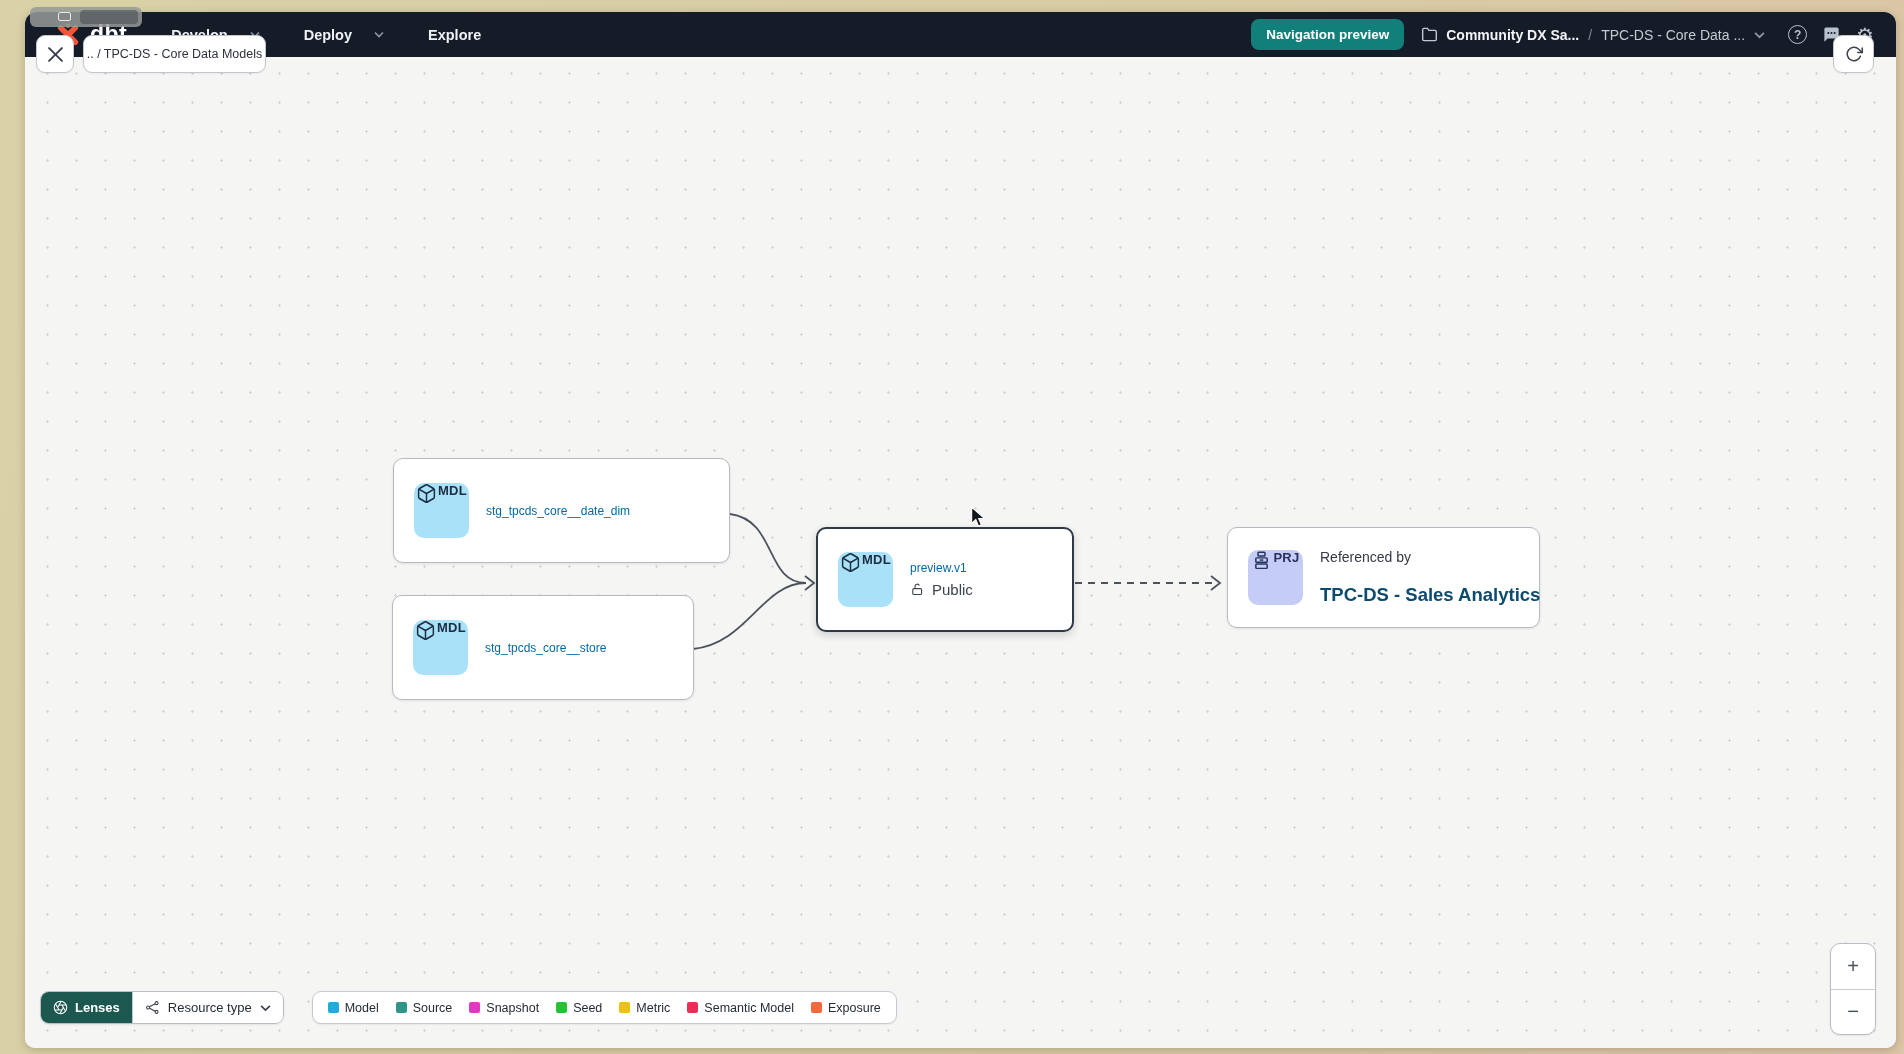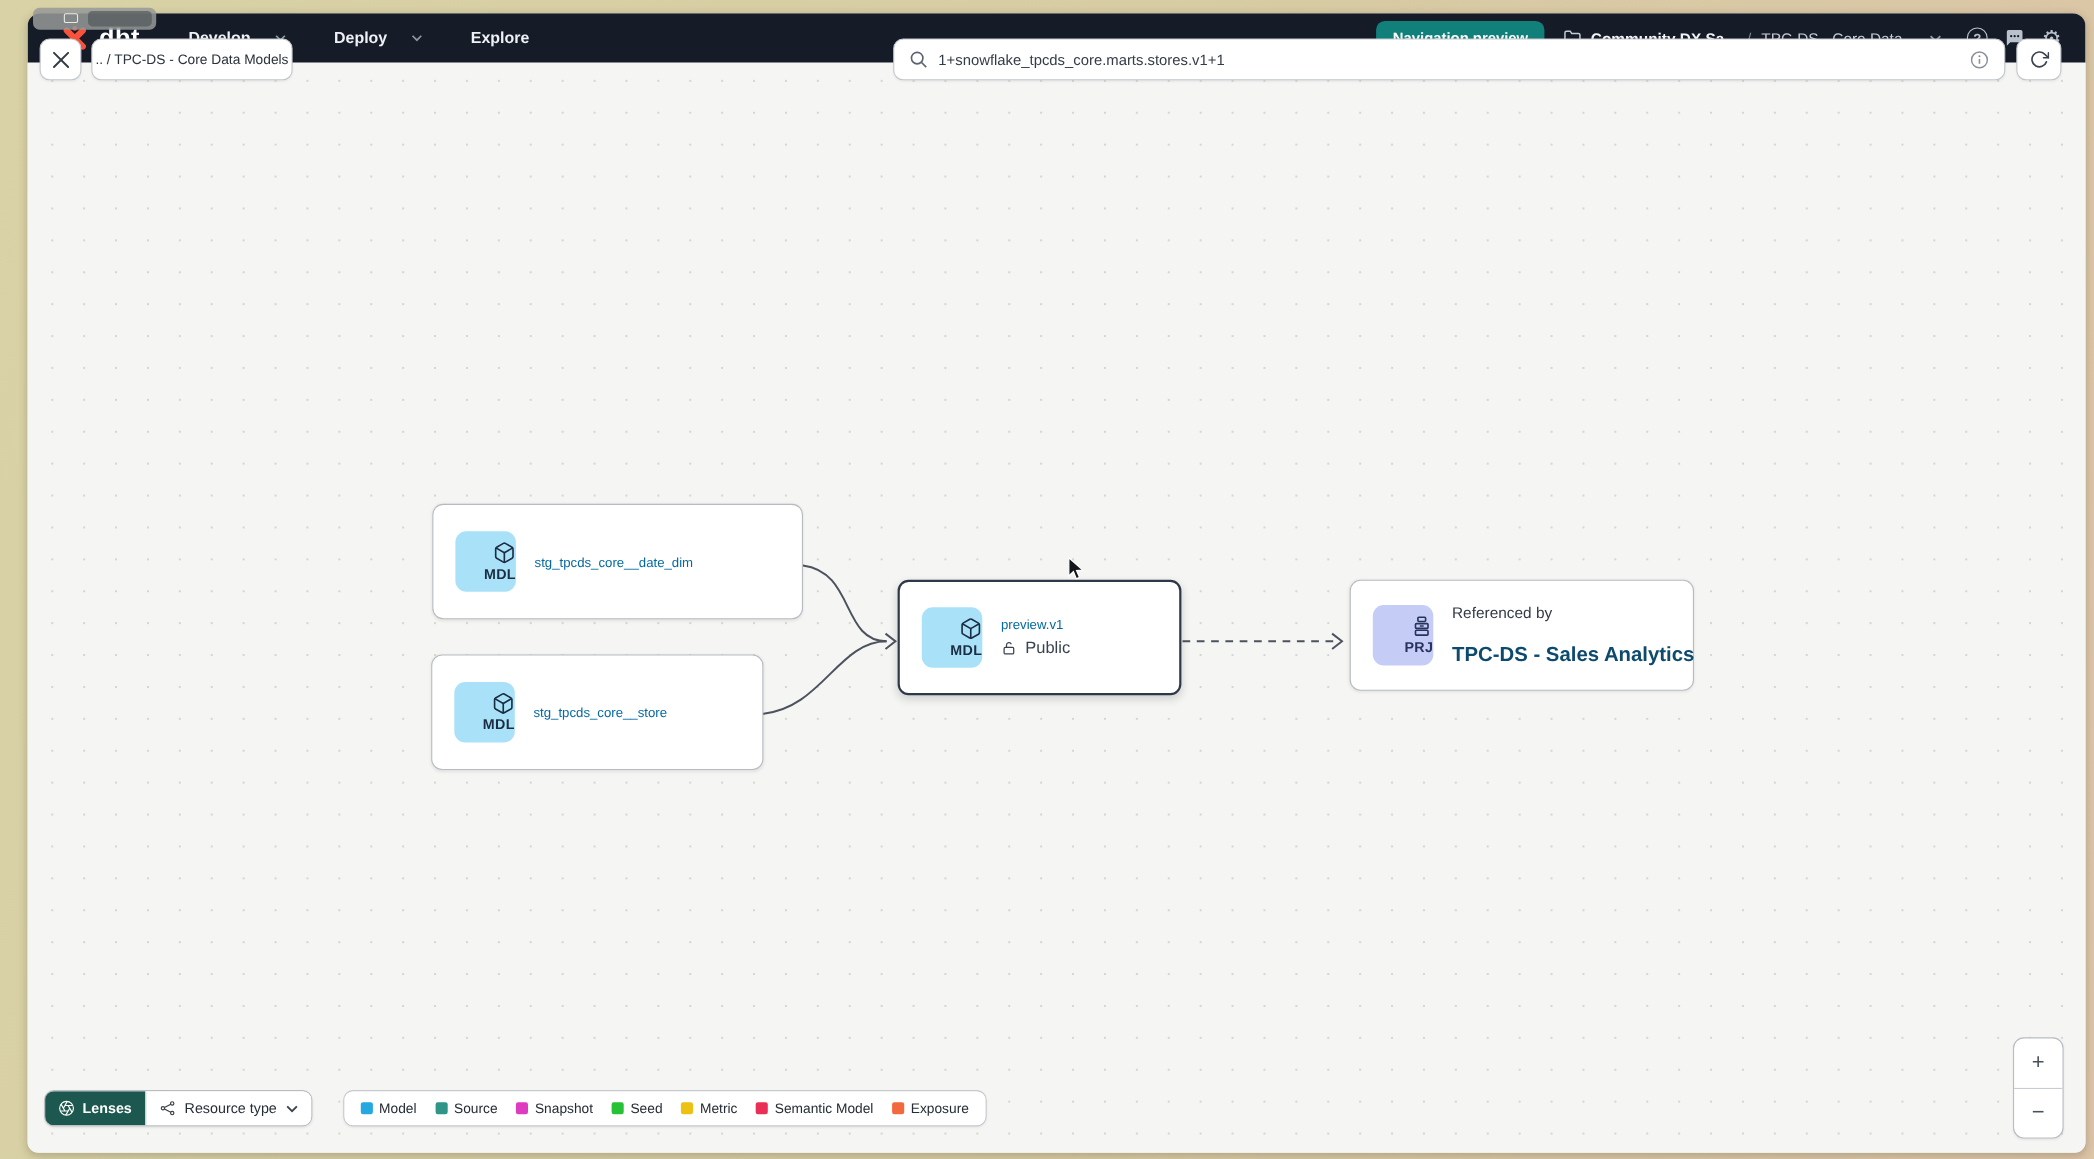--- a/index.html
+++ b/index.html
@@ -68,21 +68,21 @@
 
   
   .node {
     position:absolute; background:#fff; border:1px solid #b7bbc1; border-radius:10px;
     display:flex; align-items:center; gap:17px; padding:0 20px;
     box-shadow:0 1px 3px rgba(25,30,40,.09); cursor:pointer;
   }
   .node.selected { border:2px solid #2e3947; box-shadow:0 3px 8px rgba(25,30,40,.18); }
   .badge {
     width:55px; height:55px; border-radius:10px; flex:0 0 auto;
-    display:flex; flex-direction:column; align-items:flex-end; justify-content:center; gap:1px;
+    display:flex; flex-direction:row; align-items:flex-start; justify-content:center; gap:1px;
   }
   .badge-mdl { background:#a9e2f8; }
   .badge-prj { background:#c5cdf7; }
   .badge span { font-size:13px; font-weight:700; letter-spacing:.3px; color:#1b2d42; }
   .badge-prj span { color:#27335c; }
   .node-label { font-size:12px; font-weight:400; color:#0369a1; white-space:nowrap; }
   .node-sub { display:flex; align-items:center; gap:7px; margin-top:6px; font-size:15px; font-weight:400; color:#39424f; }
   .node-kicker { font-size:14px; color:#333a45; margin-bottom:19px; font-weight:400; }
   .node-title-lg { font-size:18.5px; font-weight:600; color:#0c4a6e; white-space:nowrap; }
 
@@ -205,32 +205,20 @@
       </g>
     </svg>
 
     <div class="tool close-btn">
       <svg class="icon" width="15" height="15" viewBox="0 0 14 14" stroke="#343b45" stroke-width="1.7" stroke-linecap="round">
           <line x1="1" y1="1" x2="13" y2="13"></line>
           <line x1="13" y1="1" x2="1" y2="13"></line>
         </svg>
     </div>
     <div class="tool back-chip">.. / TPC-DS - Core Data Models</div>
-    <div class="tool search-bar">
-      <svg class="icon" width="16" height="16" viewBox="0 0 16 16" fill="none" stroke="#5b московat636f" stroke-width="1.5">
-          <circle cx="6.8" cy="6.8" r="5.2" stroke="#5b636f"></circle>
-          <line x1="10.8" y1="10.8" x2="15" y2="15" stroke="#5b636f"></line>
-        </svg>
-      <input type="text" value="1+snowflake_tpcds_core.marts.stores.v1+1" style="">
-      <svg class="icon" width="17" height="17" viewBox="0 0 18 18" fill="none">
-          <circle cx="9" cy="9" r="7.6" stroke="#8b919b" stroke-width="1.4"></circle>
-          <line x1="9" y1="8.2" x2="9" y2="12.6" stroke="#8b919b" stroke-width="1.5"></line>
-          <circle cx="9" cy="5.4" r="1" fill="#8b919b"></circle>
-        </svg>
-    </div>
     <div class="tool refresh-btn">
       <svg class="icon" width="18" height="18" viewBox="0 0 24 24" fill="none" stroke="#3c434d" stroke-width="2" stroke-linecap="round" stroke-linejoin="round">
           <polyline points="23 4 23 10 17 10"></polyline>
           <path d="M20.49 15a9 9 0 1 1-2.12-9.36L23 10"></path>
         </svg>
     </div>
 
     <div class="node" id="node-date-dim">
       <div class="badge badge-mdl">
         <svg class="icon" width="21" height="21" viewBox="0 0 24 24" fill="none" stroke="#1b2d42" stroke-width="1.7" stroke-linejoin="round">

